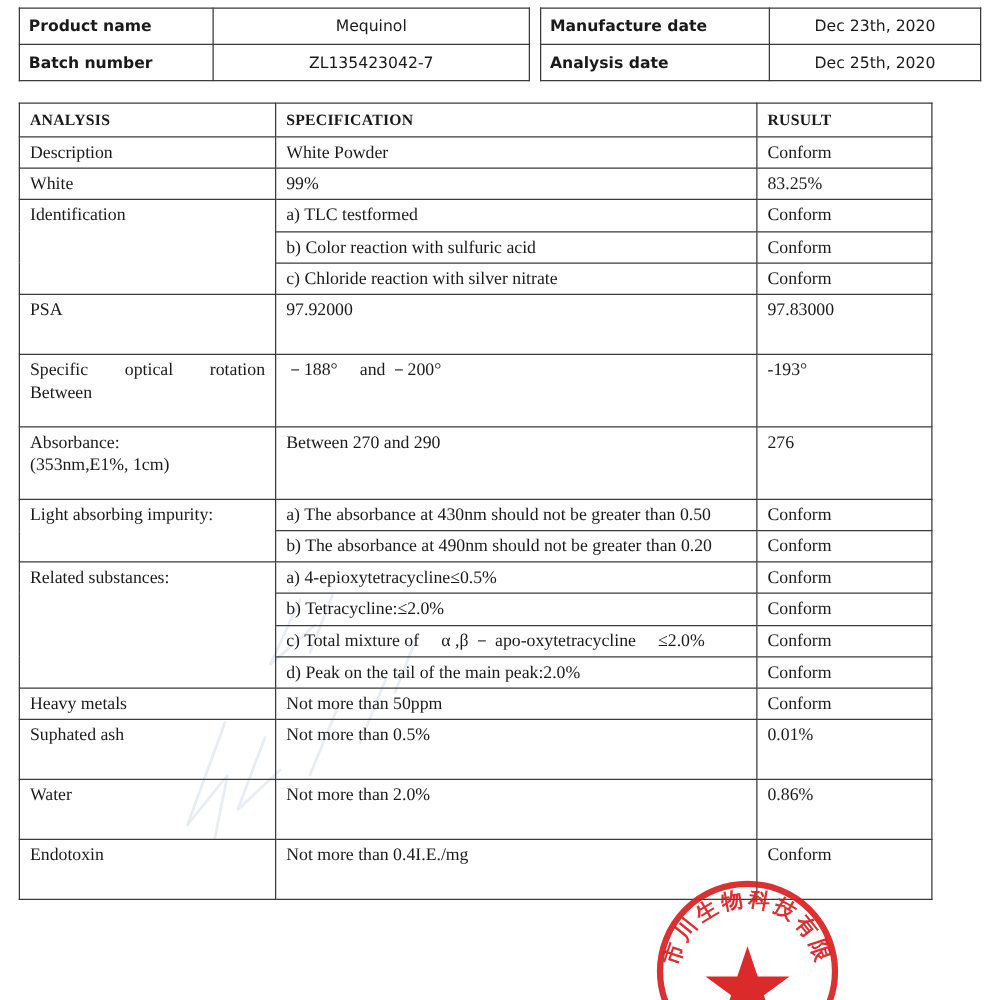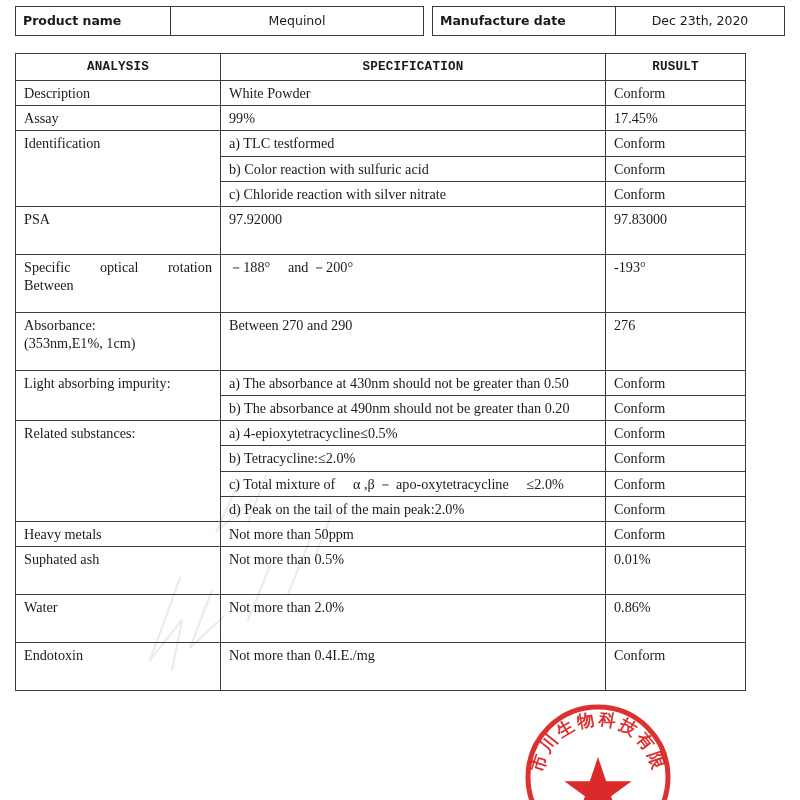--- a/index.html
+++ b/index.html
@@ -74,29 +74,28 @@
     border: 1px solid #3b3b3b;
     padding: 3px 8px 3px 8px;
     font-size: 14.2px;
     line-height: 1.28;
     vertical-align: top;
     text-align: left;
     font-weight: normal;
     background: transparent;
   }
   table.analysis thead th {
-    font-family: Liberation Mono, monospace;
+    font-family: Liberation Serif, serif;
     font-weight: bold;
     font-size: 12.6px;
     letter-spacing: .2px;
     height: 22px;
     vertical-align: middle;
     padding-top: 2px;
     padding-bottom: 2px;
-    text-align: center;
   }
   td.param {
     font-weight: bold;
     font-size: 14.2px;
   }
   td.mid-valign { vertical-align: middle; }
 
   .row-tall { height: 48px; }
   .row-xtall { height: 58px; }
   .row-std { height: 24px; }
@@ -134,20 +133,27 @@
 
   <table class="info">
     <tbody>
       <tr>
         <td class="k" style="width:140px">Product name</td>
         <td class="v" style="width:238px">Mequinol</td>
         <td class="info-spacer"></td>
         <td class="k" style="width:168px">Manufacture date</td>
         <td class="v">Dec 23th, 2020</td>
       </tr>
+      <tr>
+        <td class="k">Batch number</td>
+        <td class="v">ZL135423042-7</td>
+        <td class="info-spacer"></td>
+        <td class="k">Analysis date</td>
+        <td class="v">Dec 25th, 2020</td>
+      </tr>
     </tbody>
   </table>
 
   <div class="gap"></div>
 
   <table class="analysis">
     <colgroup>
       <col style="width:205px">
       <col style="width:385px">
       <col style="width:140px">
@@ -161,23 +167,23 @@
     </thead>
     <tbody>
 
       <tr class="row-std">
         <td class="param">Description</td>
         <td>White Powder</td>
         <td>Conform</td>
       </tr>
 
       <tr class="row-std">
-        <td class="param">Assay</td>
+        <td class="param">White</td>
         <td>99%</td>
-        <td>17.45%</td>
+        <td>83.25%</td>
       </tr>
 
       <tr class="row-std">
         <td class="param" rowspan="3">Identification</td>
         <td>a) TLC testformed</td>
         <td>Conform</td>
       </tr>
       <tr class="row-std">
         <td>b) Color reaction with sulfuric acid</td>
         <td>Conform</td>

